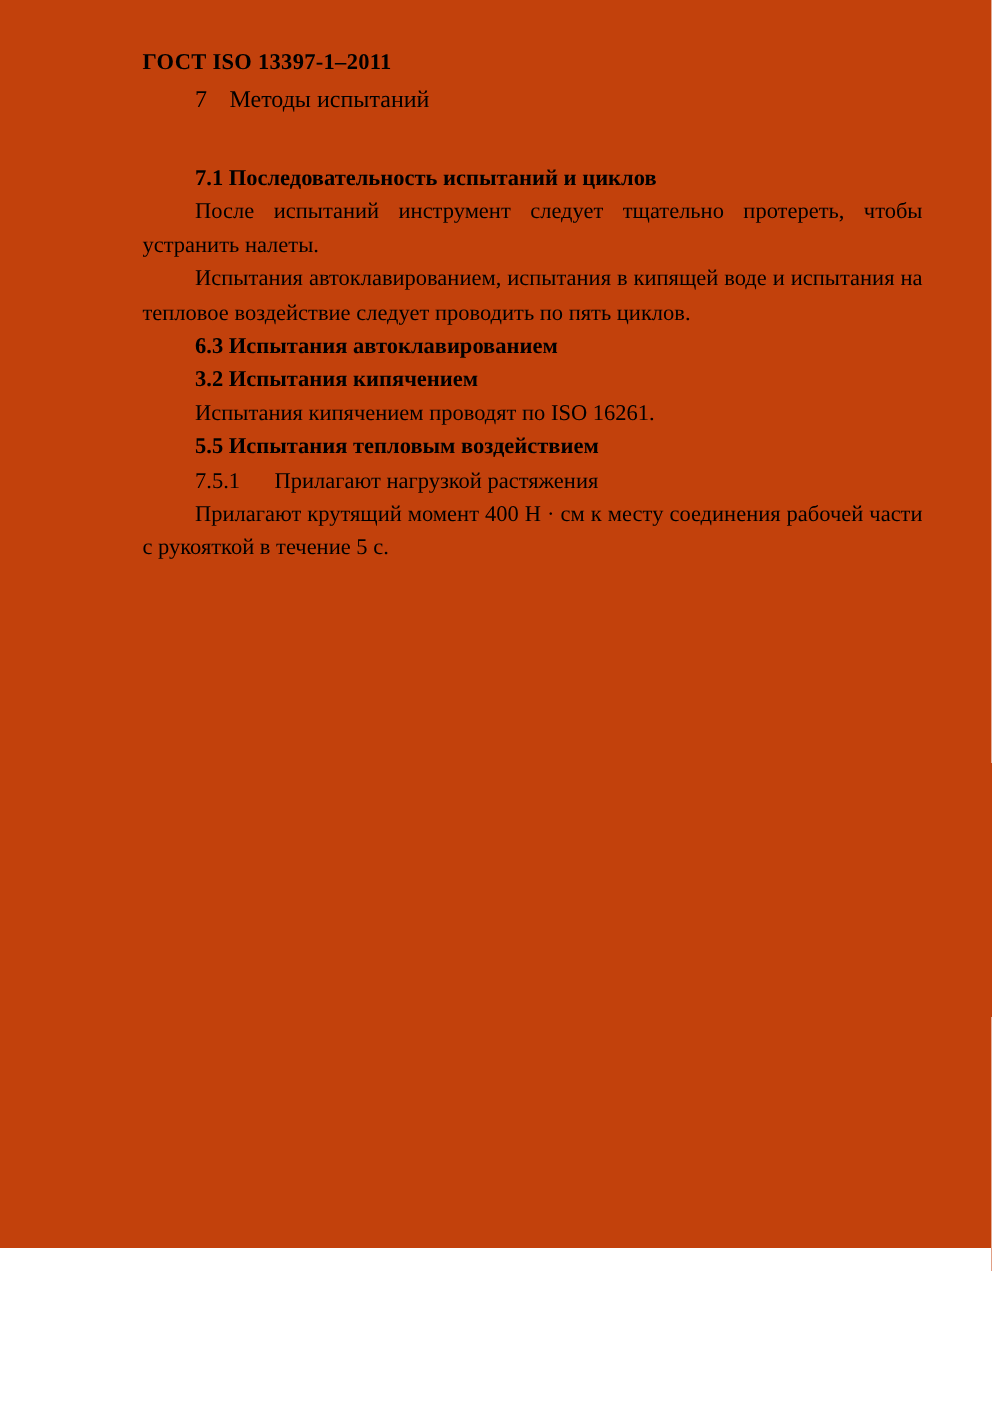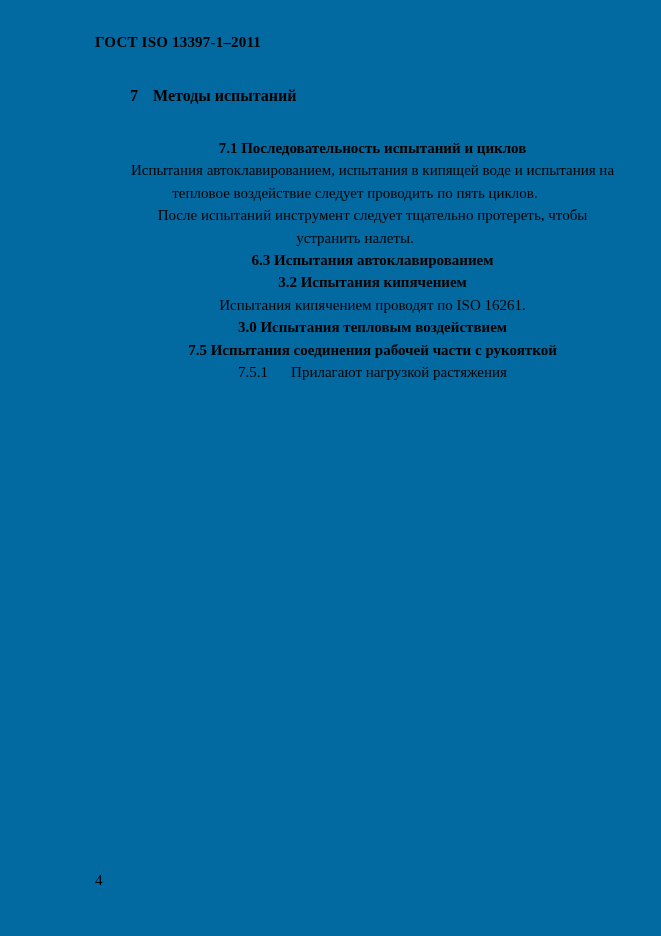--- a/index.html
+++ b/index.html
@@ -3,57 +3,56 @@
 <meta charset="utf-8">
 <style>
   html, body {
     margin: 0;
     padding: 0;
     background: #ffffff;
   }
   .page {
     position: relative;
     width: 661px;
-    height: 936px;
-    background: #0369a1;
+    height: 832px;
+    background: #c2410c;
     color: #000000;
     font-family: "Liberation Serif", "DejaVu Serif", serif;
     overflow: hidden;
   }
   .content {
     position: absolute;
     left: 95px;
     top: 33px;
     width: 520px;
   }
   .running-header {
     font-weight: bold;
     font-size: 15px;
     line-height: 18px;
     letter-spacing: 0.2px;
   }
   .section-heading {
-    margin-top: 35px;
-    font-weight: bold;
+    margin-top: 6px;
+    font-weight: normal;
     font-size: 16px;
     line-height: 20px;
     text-indent: 35px;
   }
   .section-number {
     padding-right: 15px;
   }
   .body-text {
     margin-top: 31px;
     font-size: 15px;
     line-height: 22.4px;
   }
   .body-text p {
     margin: 0;
     padding: 0;
-    text-align: center;
   }
   .subheading {
     font-weight: bold;
     text-indent: 35px;
   }
   .para {
     text-align: justify;
     text-indent: 35px;
   }
   .clause {
@@ -77,26 +76,26 @@
   <div class="content">
 
     <div class="running-header">ГОСТ ISO 13397-1–2011</div>
 
     <div class="section-heading">
       <span class="section-number">7</span><span>Методы испытаний</span>
     </div>
 
     <div class="body-text">
       <p class="subheading">7.1 Последовательность испытаний и циклов</p>
+      <p class="para">После испытаний инструмент следует тщательно протереть, чтобы устранить налеты.</p>
       <p class="para">Испытания автоклавированием, испытания в кипящей воде и испытания на тепловое воздействие следует проводить по пять циклов.</p>
-      <p class="para">После испытаний инструмент следует тщательно протереть, чтобы устранить налеты.</p>
       <p class="subheading">6.3 Испытания автоклавированием</p>
       <p class="subheading">3.2 Испытания кипячением</p>
       <p class="para">Испытания кипячением проводят по ISO 16261.</p>
-      <p class="subheading">3.0 Испытания тепловым воздействием</p>
-      <p class="subheading">7.5 Испытания соединения рабочей части с рукояткой</p>
+      <p class="subheading">5.5 Испытания тепловым воздействием</p>
       <p class="clause"><span class="clause-number">7.5.1</span><span>Прилагают нагрузкой растяжения</span></p>
+      <p class="para">Прилагают крутящий момент 400 Н · см к месту соединения рабочей части с рукояткой в течение 5 с.</p>
     </div>
 
   </div>
 
   <div class="page-number">4</div>
 </div>
 
 </body></html>

